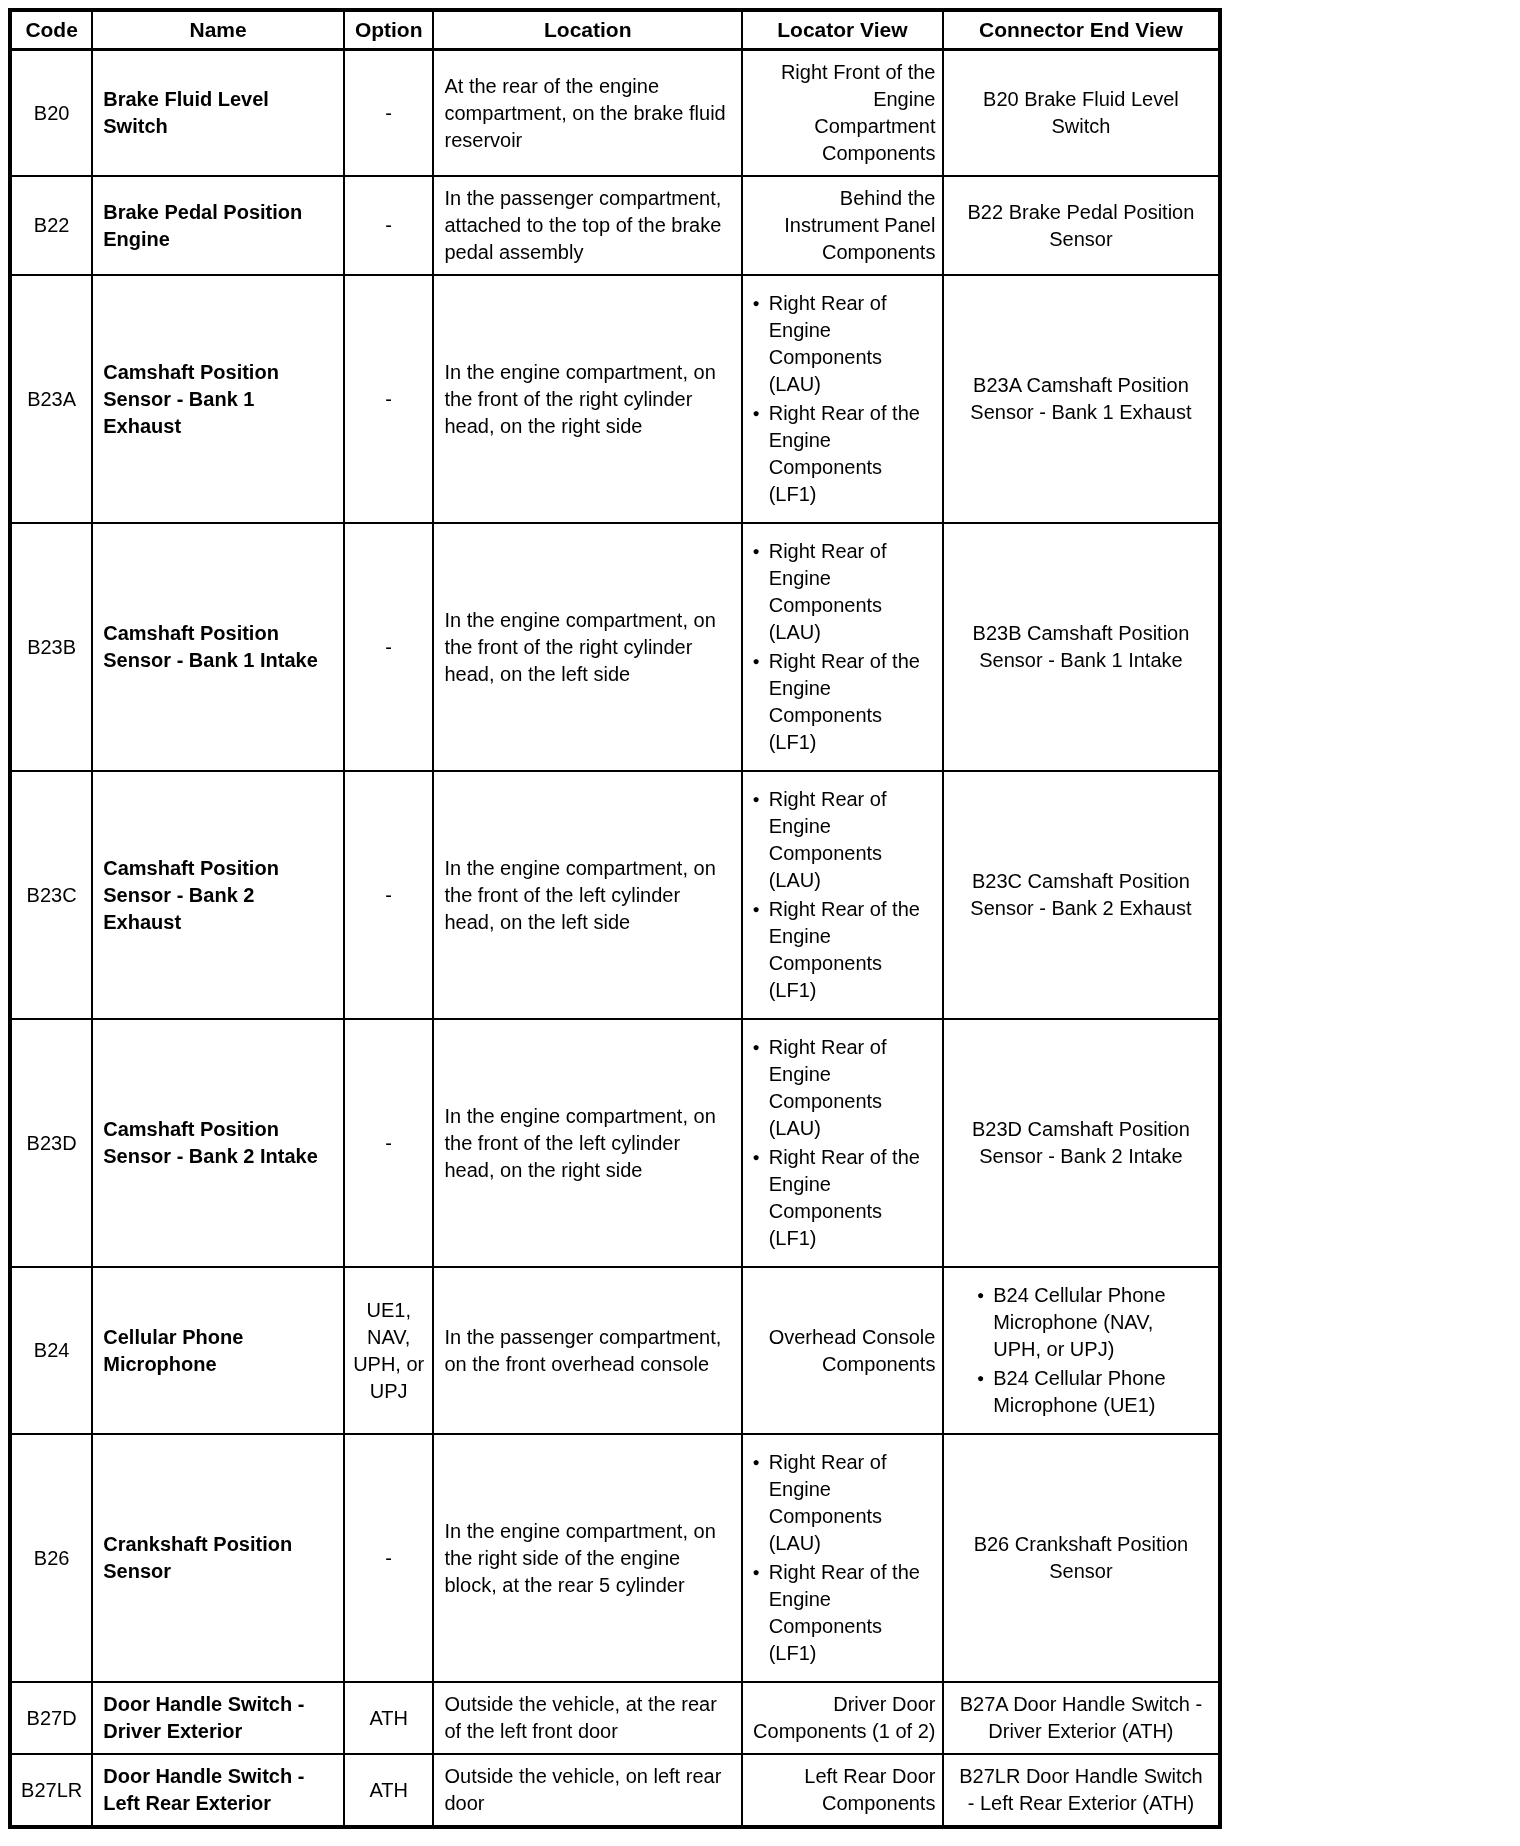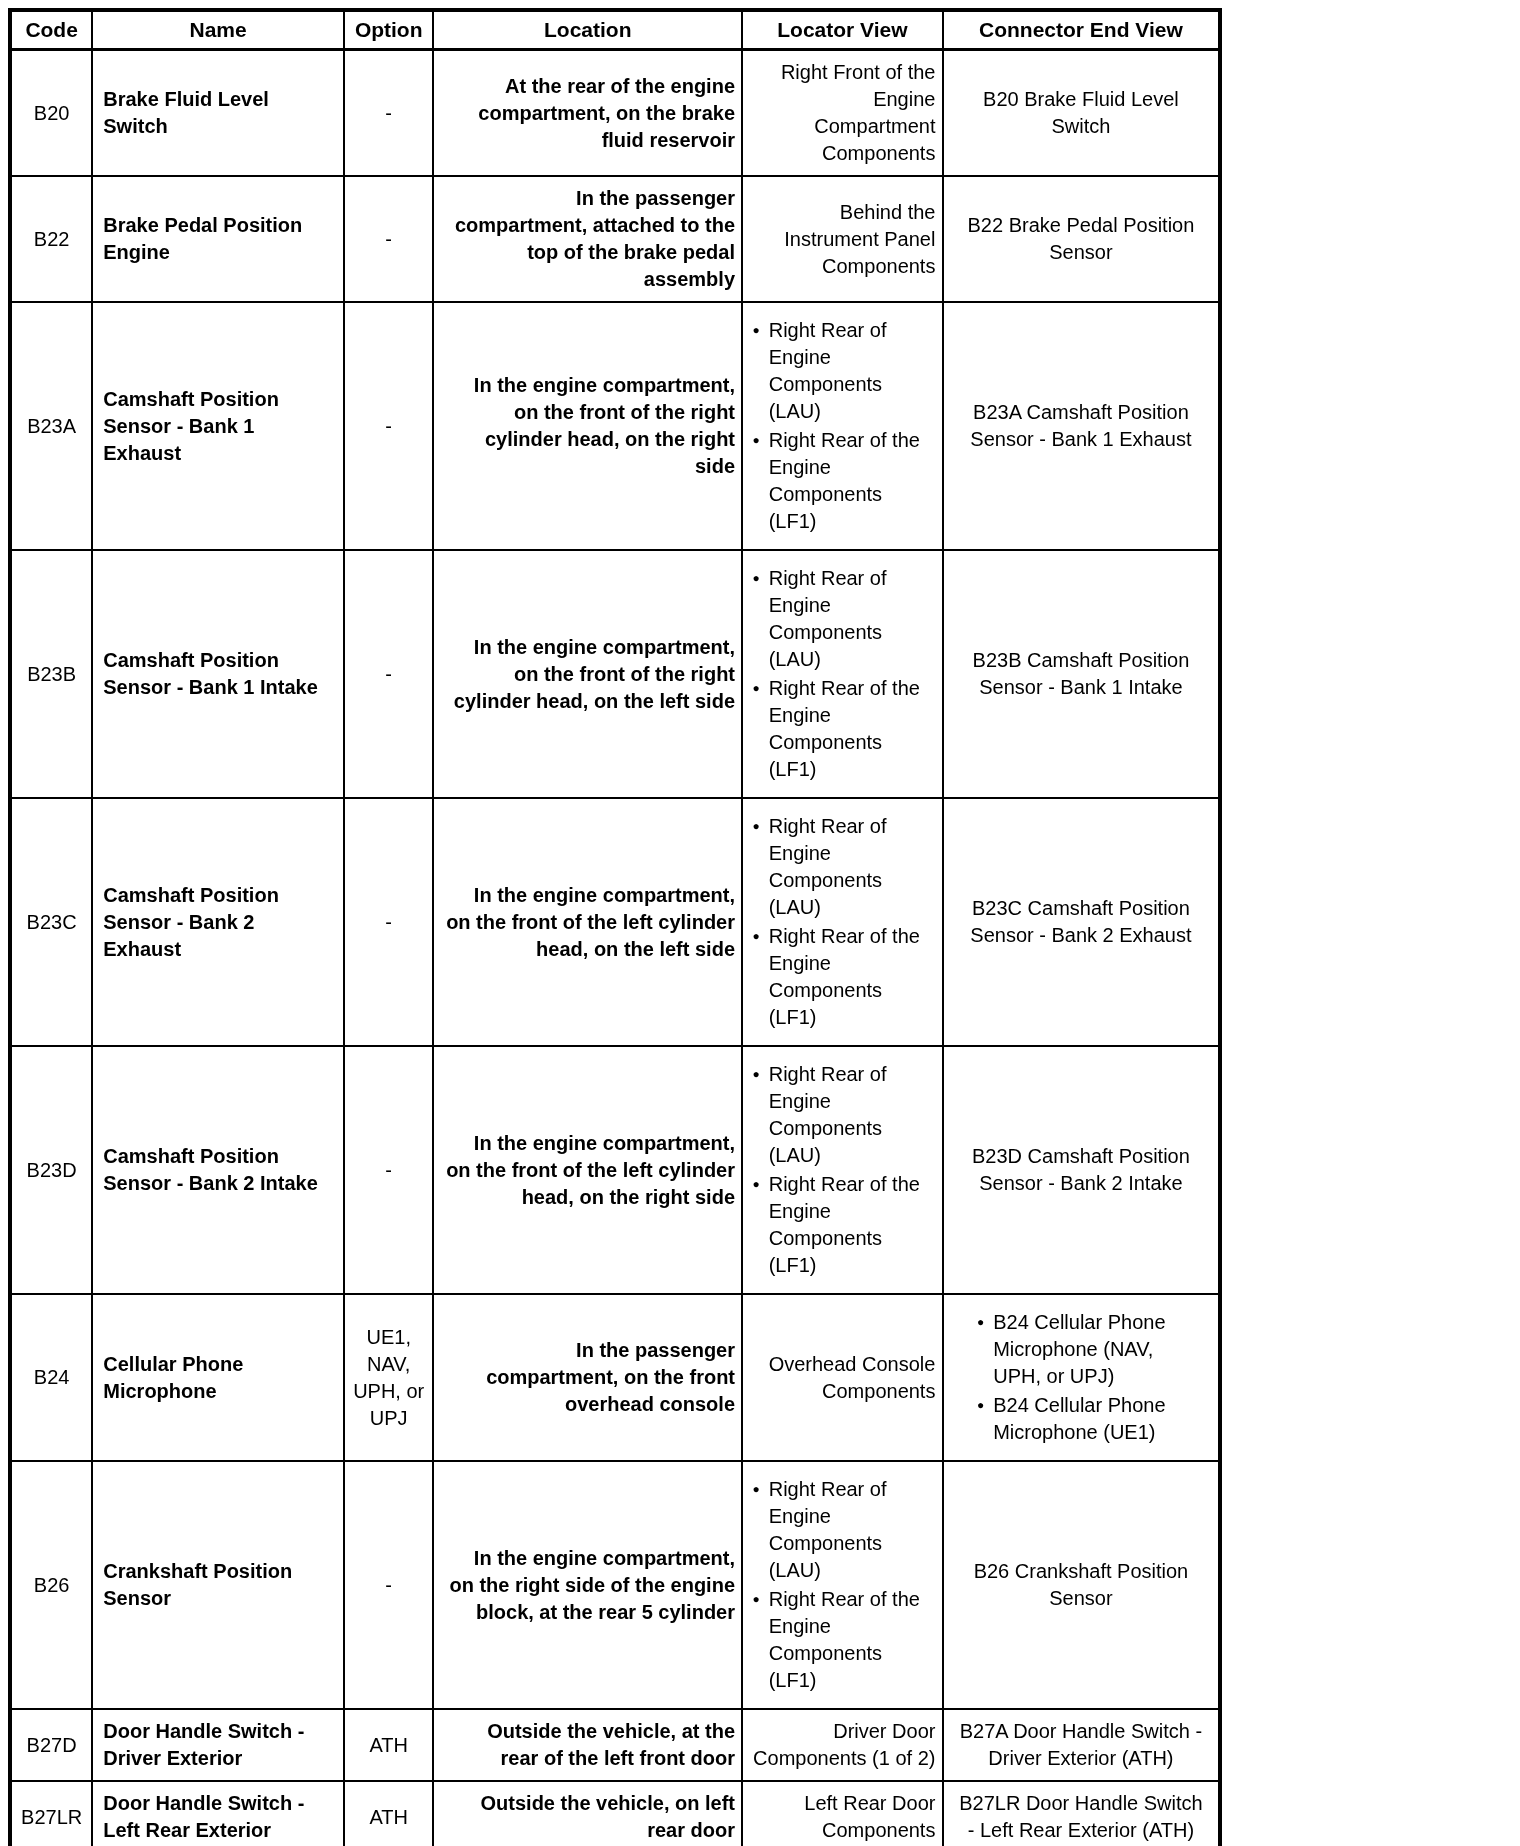--- a/index.html
+++ b/index.html
@@ -35,21 +35,21 @@
     font-size: 21px;
     line-height: 26px;
     padding: 5px 4px;
     border-bottom-width: 3px;
   }
   td.cell-code   { text-align: center; }
   td.cell-name   { text-align: left; padding-left: 10px; font-weight: bold; }
   td.cell-name .cell-text { max-width: 240px; }
   td.cell-option { text-align: center; }
   td.cell-option .cell-text { max-width: 74px; margin: 0 auto; }
-  td.cell-location { text-align: right; padding-left: 10px; font-weight: bold; }
+  td.cell-location { text-align: left; padding-left: 10px; }
   td.cell-location .cell-text { max-width: 308px; }
   td.cell-locator-view { text-align: center; }
   td.cell-locator-view .cell-text { max-width: 186px; margin: 0 auto; text-align: right; }
   td.cell-connector-end-view { text-align: center; margin-left: 32px; }
   td.cell-connector-end-view .cell-text { max-width: 252px; margin: 0 auto; }
   .bullet-list {
     text-align: left;
     margin: 6px auto;
   }
   td.cell-locator-view .bullet-list { width: 180px; }

